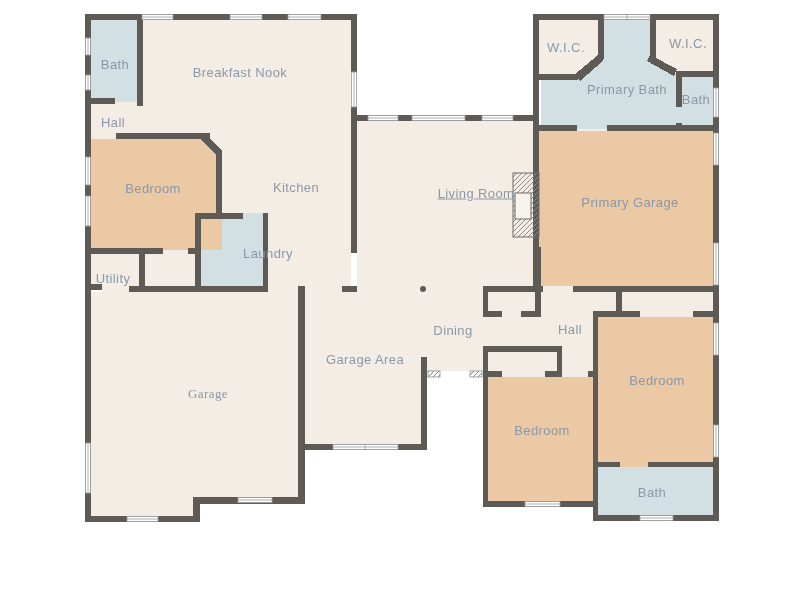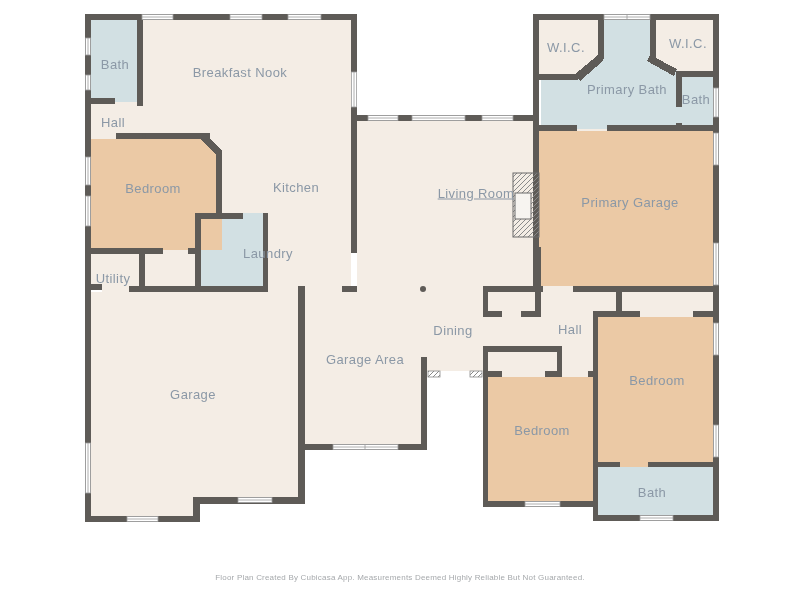--- a/index.html
+++ b/index.html
@@ -233,23 +233,22 @@
       <div class="room-label" style="left: 153px; top: 188px;">Bedroom</div>
       <div class="room-label" style="left: 296px; top: 187px;">Kitchen</div>
       <div class="room-label" style="left: 232px; top: 253px; margin-left: 36px;">Laundry</div>
       <div class="room-label" style="left: 113px; top: 278px;">Utility</div>
       <div class="room-label" style="left: 476px; top: 193px; text-decoration: underline;">Living Room</div>
       <div class="room-label" style="left: 566px; top: 47px;">W.I.C.</div>
       <div class="room-label" style="left: 627px; top: 89px;">Primary Bath</div>
       <div class="room-label" style="left: 688px; top: 43px;">W.I.C.</div>
       <div class="room-label" style="left: 696px; top: 99px;">Bath</div>
       <div class="room-label" style="left: 630px; top: 202px;">Primary Garage</div>
-      <div class="room-label" style="left: 193px; top: 394px;">Garage</div>
+      <div class="room-label" style="left: 208px; top: 394px; font-family: Liberation Serif, serif;">Garage</div>
       <div class="room-label" style="left: 365px; top: 359px;">Garage Area</div>
       <div class="room-label" style="left: 453px; top: 330px;">Dining</div>
       <div class="room-label" style="left: 570px; top: 329px;">Hall</div>
       <div class="room-label" style="left: 657px; top: 380px;">Bedroom</div>
       <div class="room-label" style="left: 542px; top: 430px;">Bedroom</div>
       <div class="room-label" style="left: 652px; top: 492px;">Bath</div>
     </div>
 
-  <div class="footer-note">Floor Plan Created By Cubicasa App. Measurements Deemed Highly Reliable But Not Guaranteed.</div>
 </div>
 
 </body></html>

